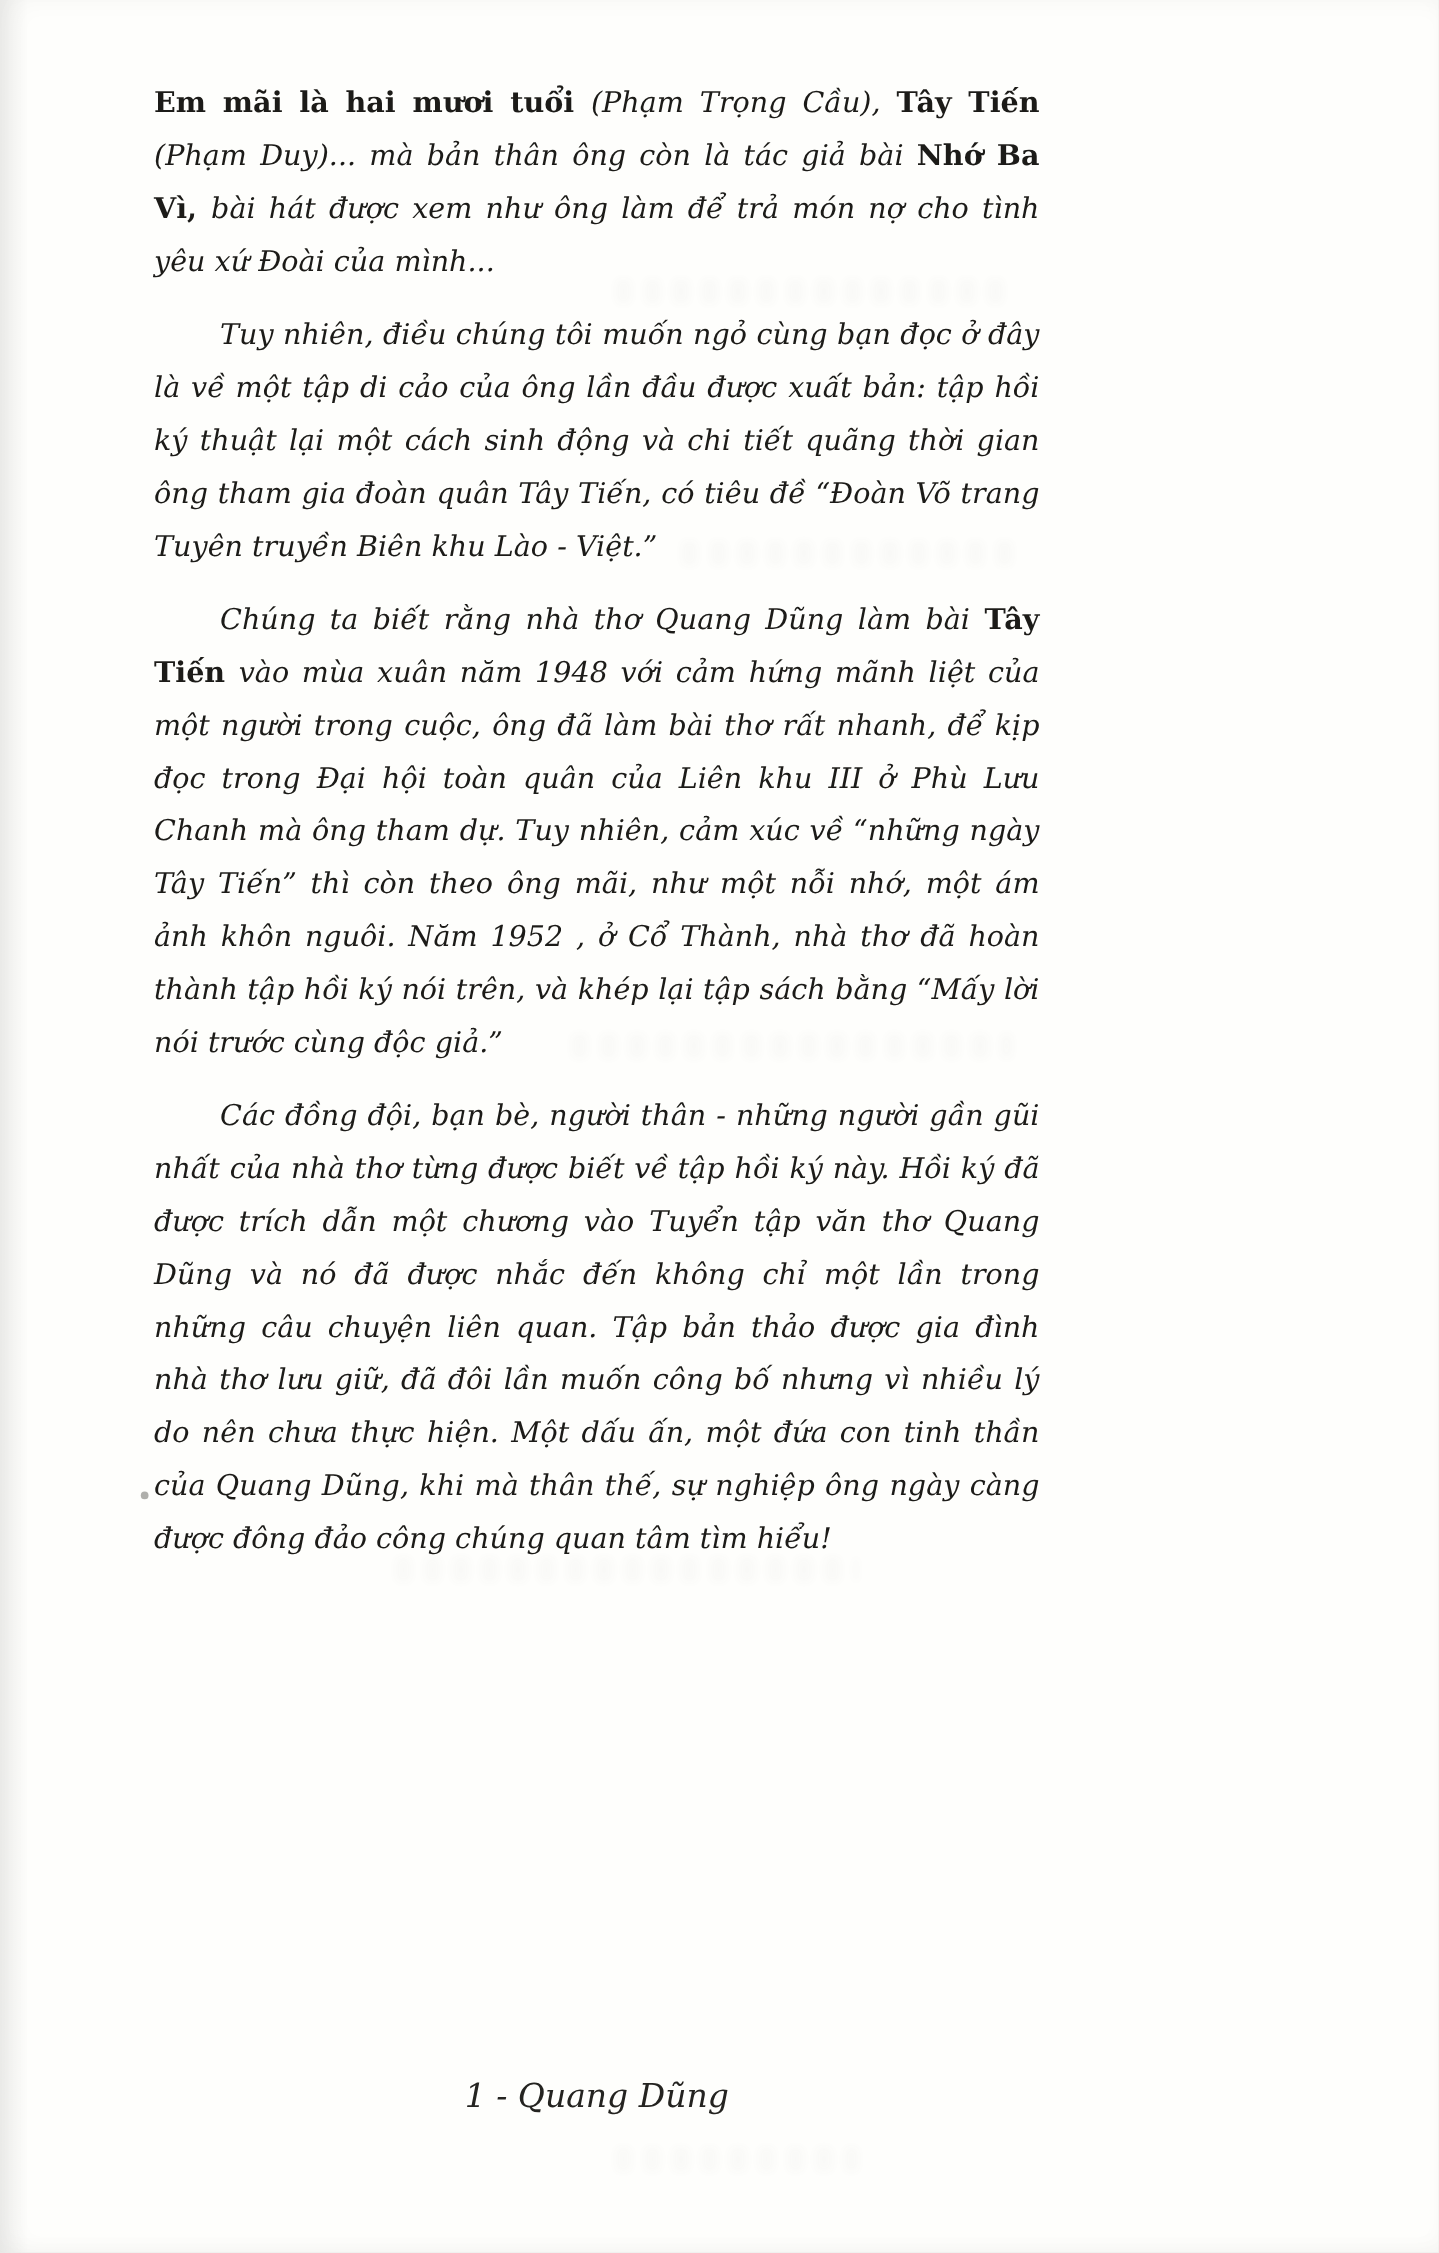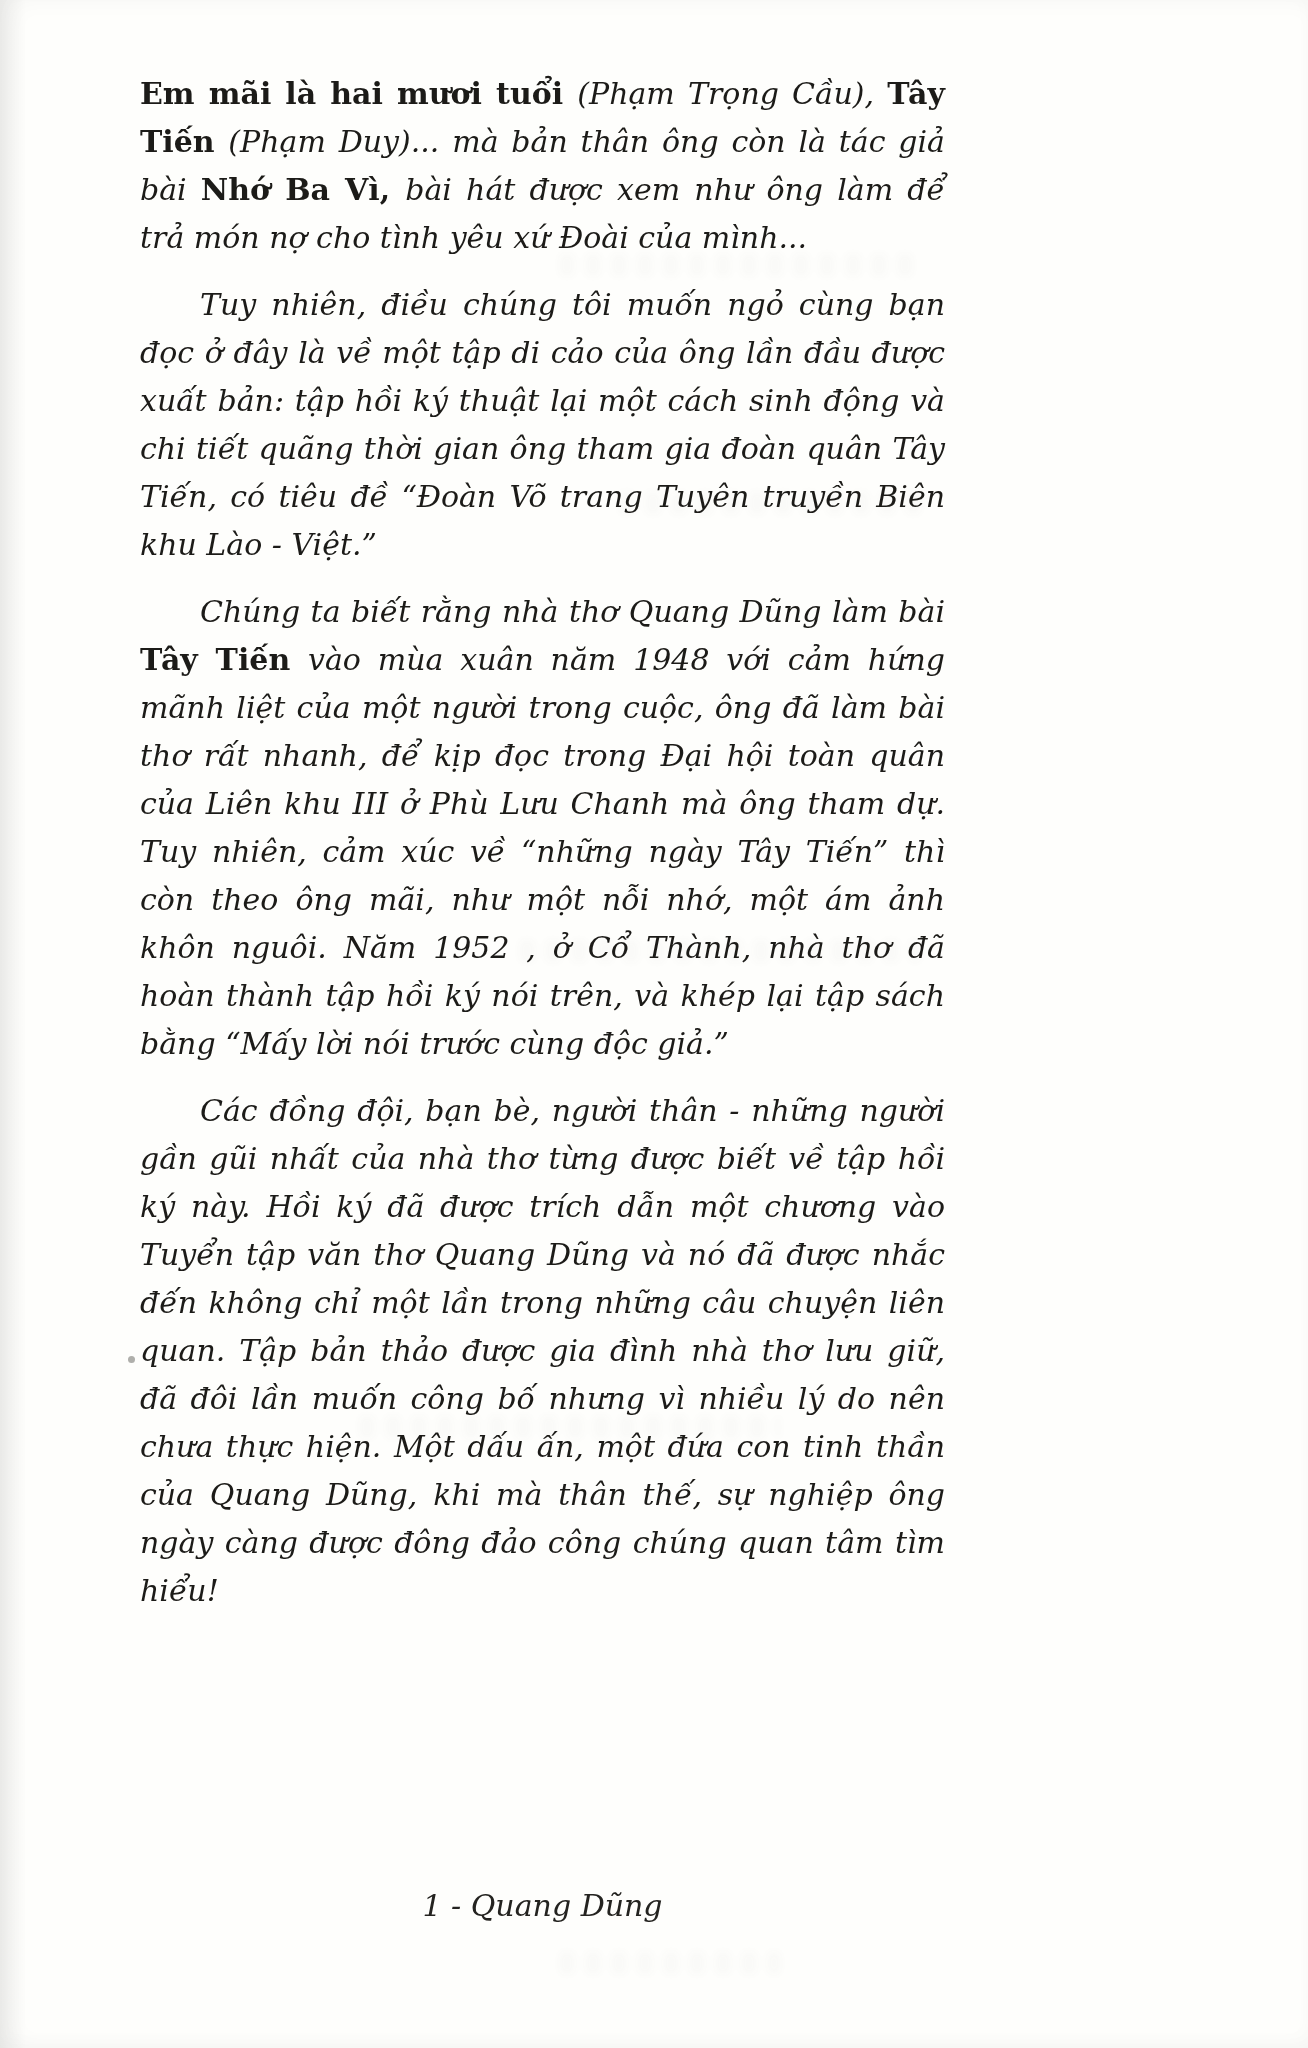--- a/index.html
+++ b/index.html
@@ -16,21 +16,21 @@
     overflow: hidden;
     box-shadow: inset 10px 0 24px rgba(0,0,0,0.035), inset 0 -6px 18px rgba(0,0,0,0.02);
     font-family: "DejaVu Serif", "Liberation Serif", serif;
     color: #1c1b18;
   }
   .text-block {
     position: absolute;
     left: 140px;
     top: 70px;
     width: 805px;
-    font-size: 30px;
+    font-size: 26px;
     line-height: 48px;
     text-align: justify;
   }
   .para {
     margin: 0;
   }
   .para + .para {
     margin-top: 9px;
   }
   .para.indent {

